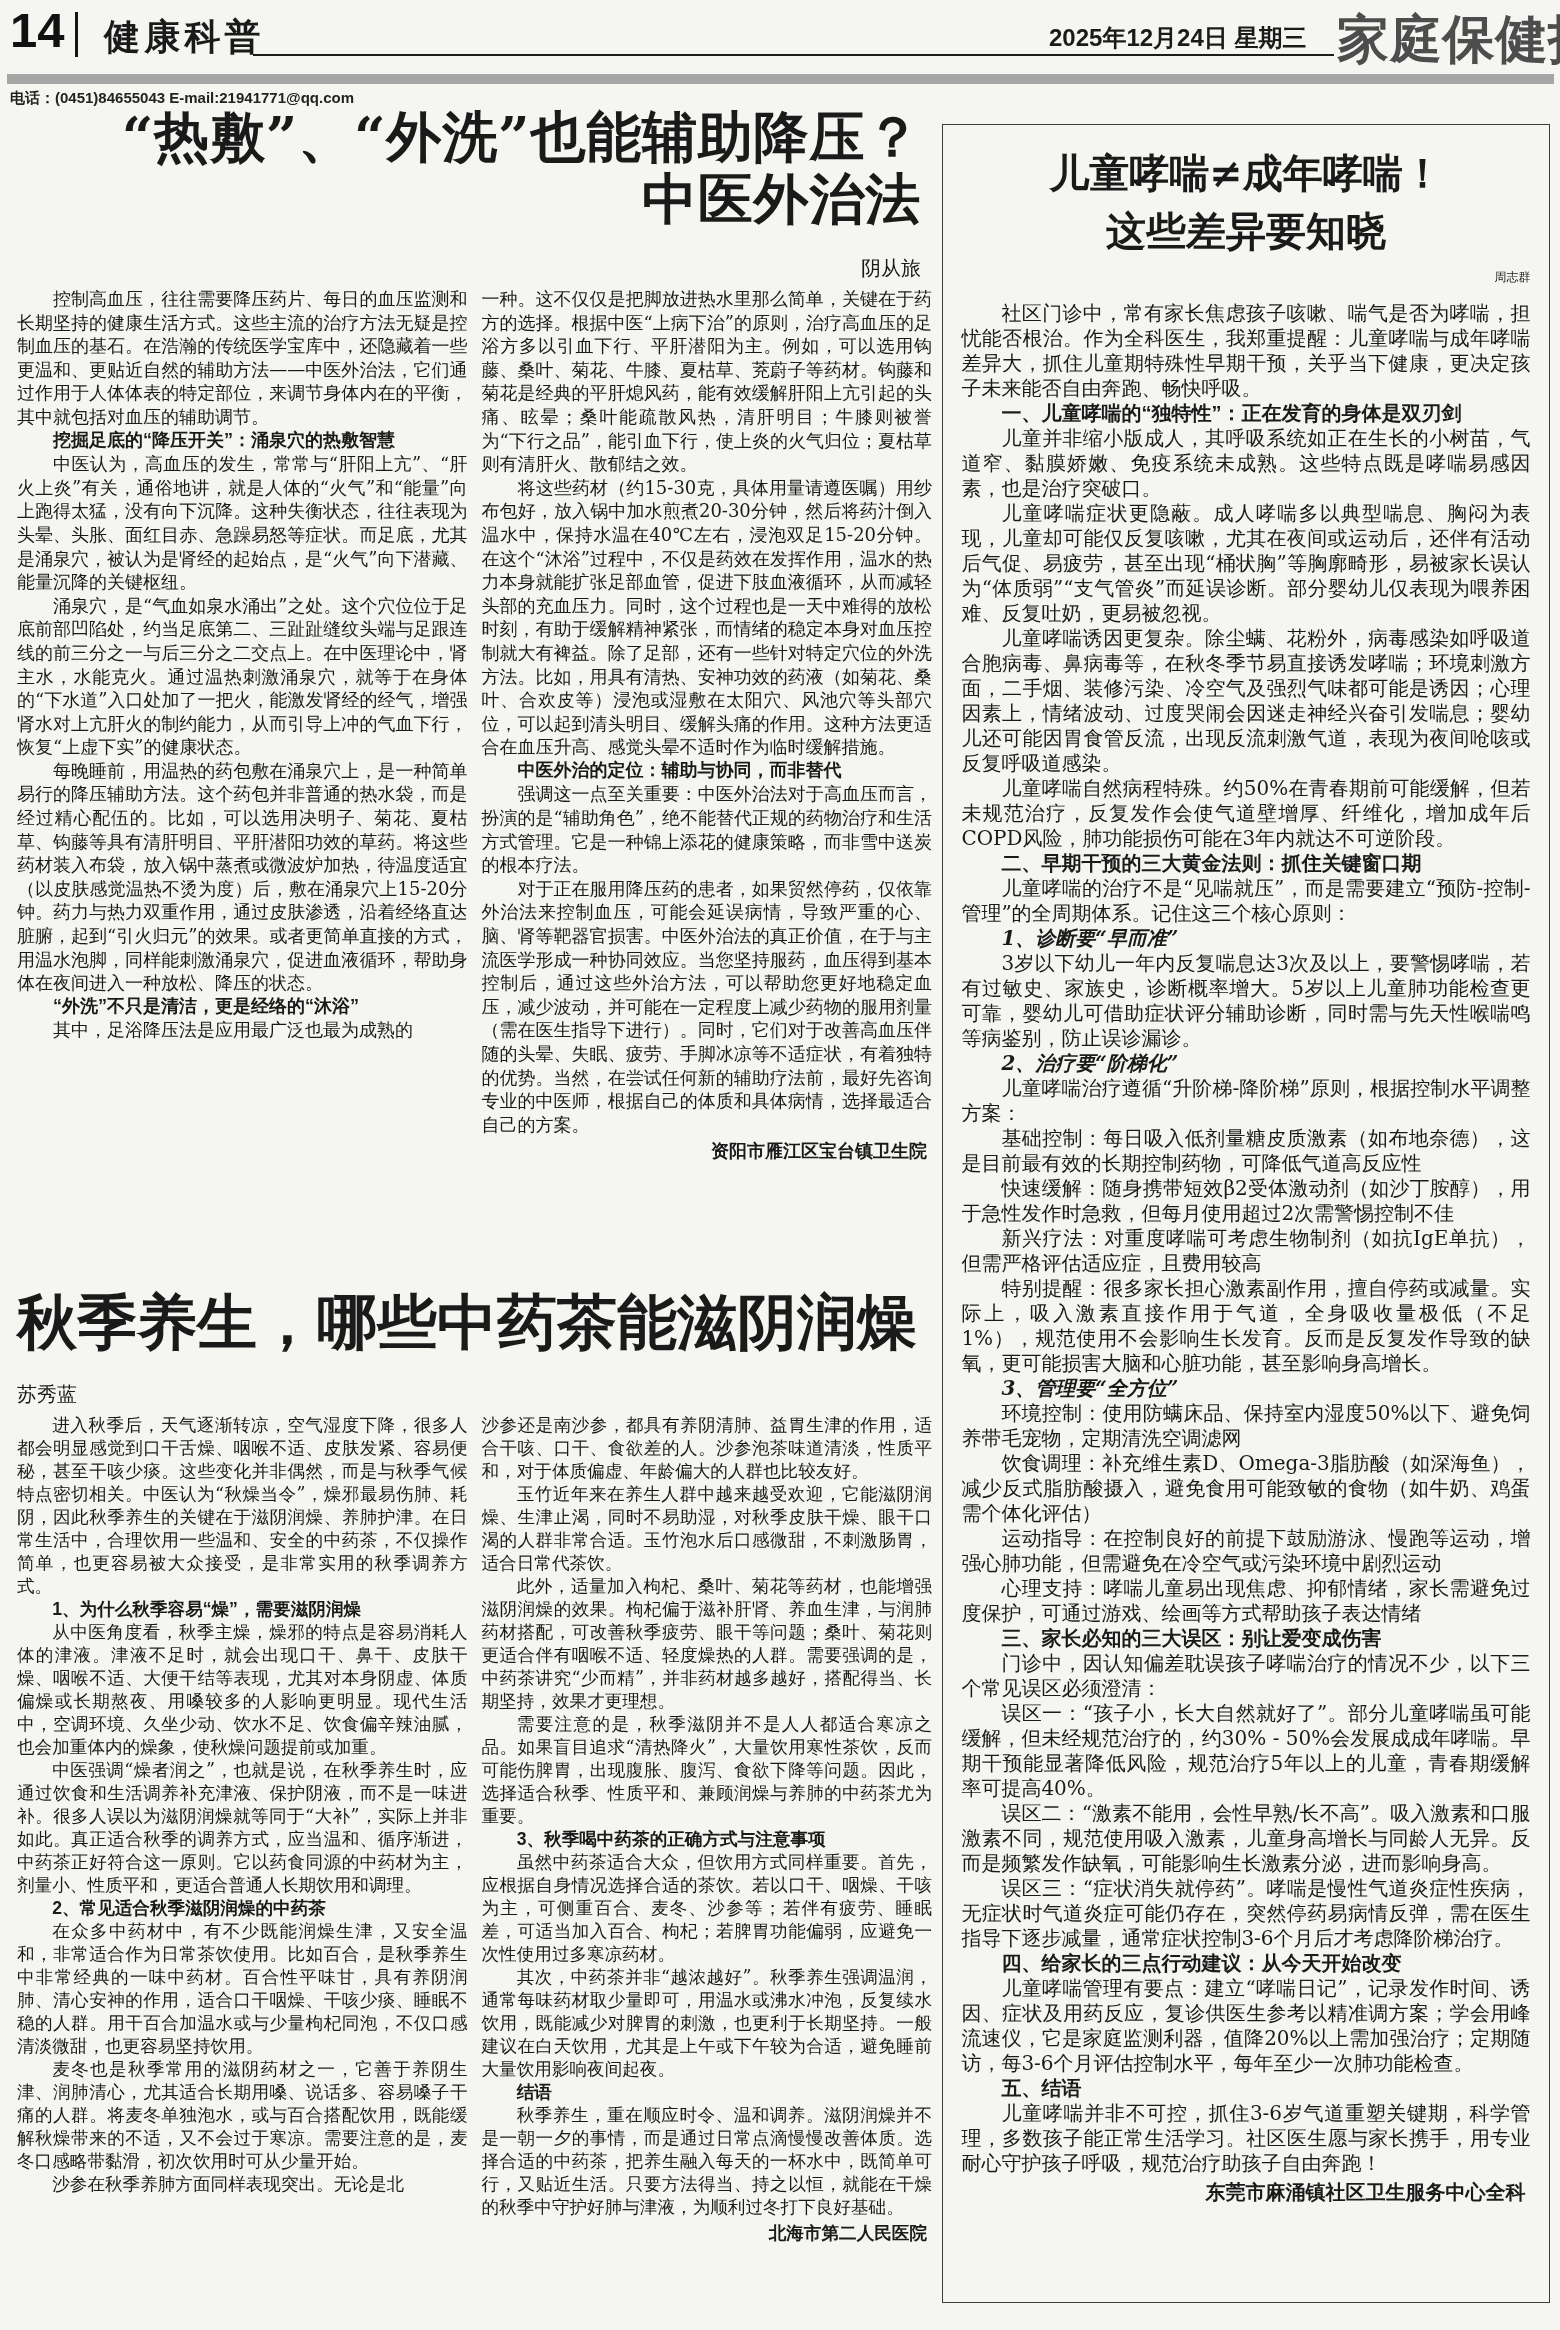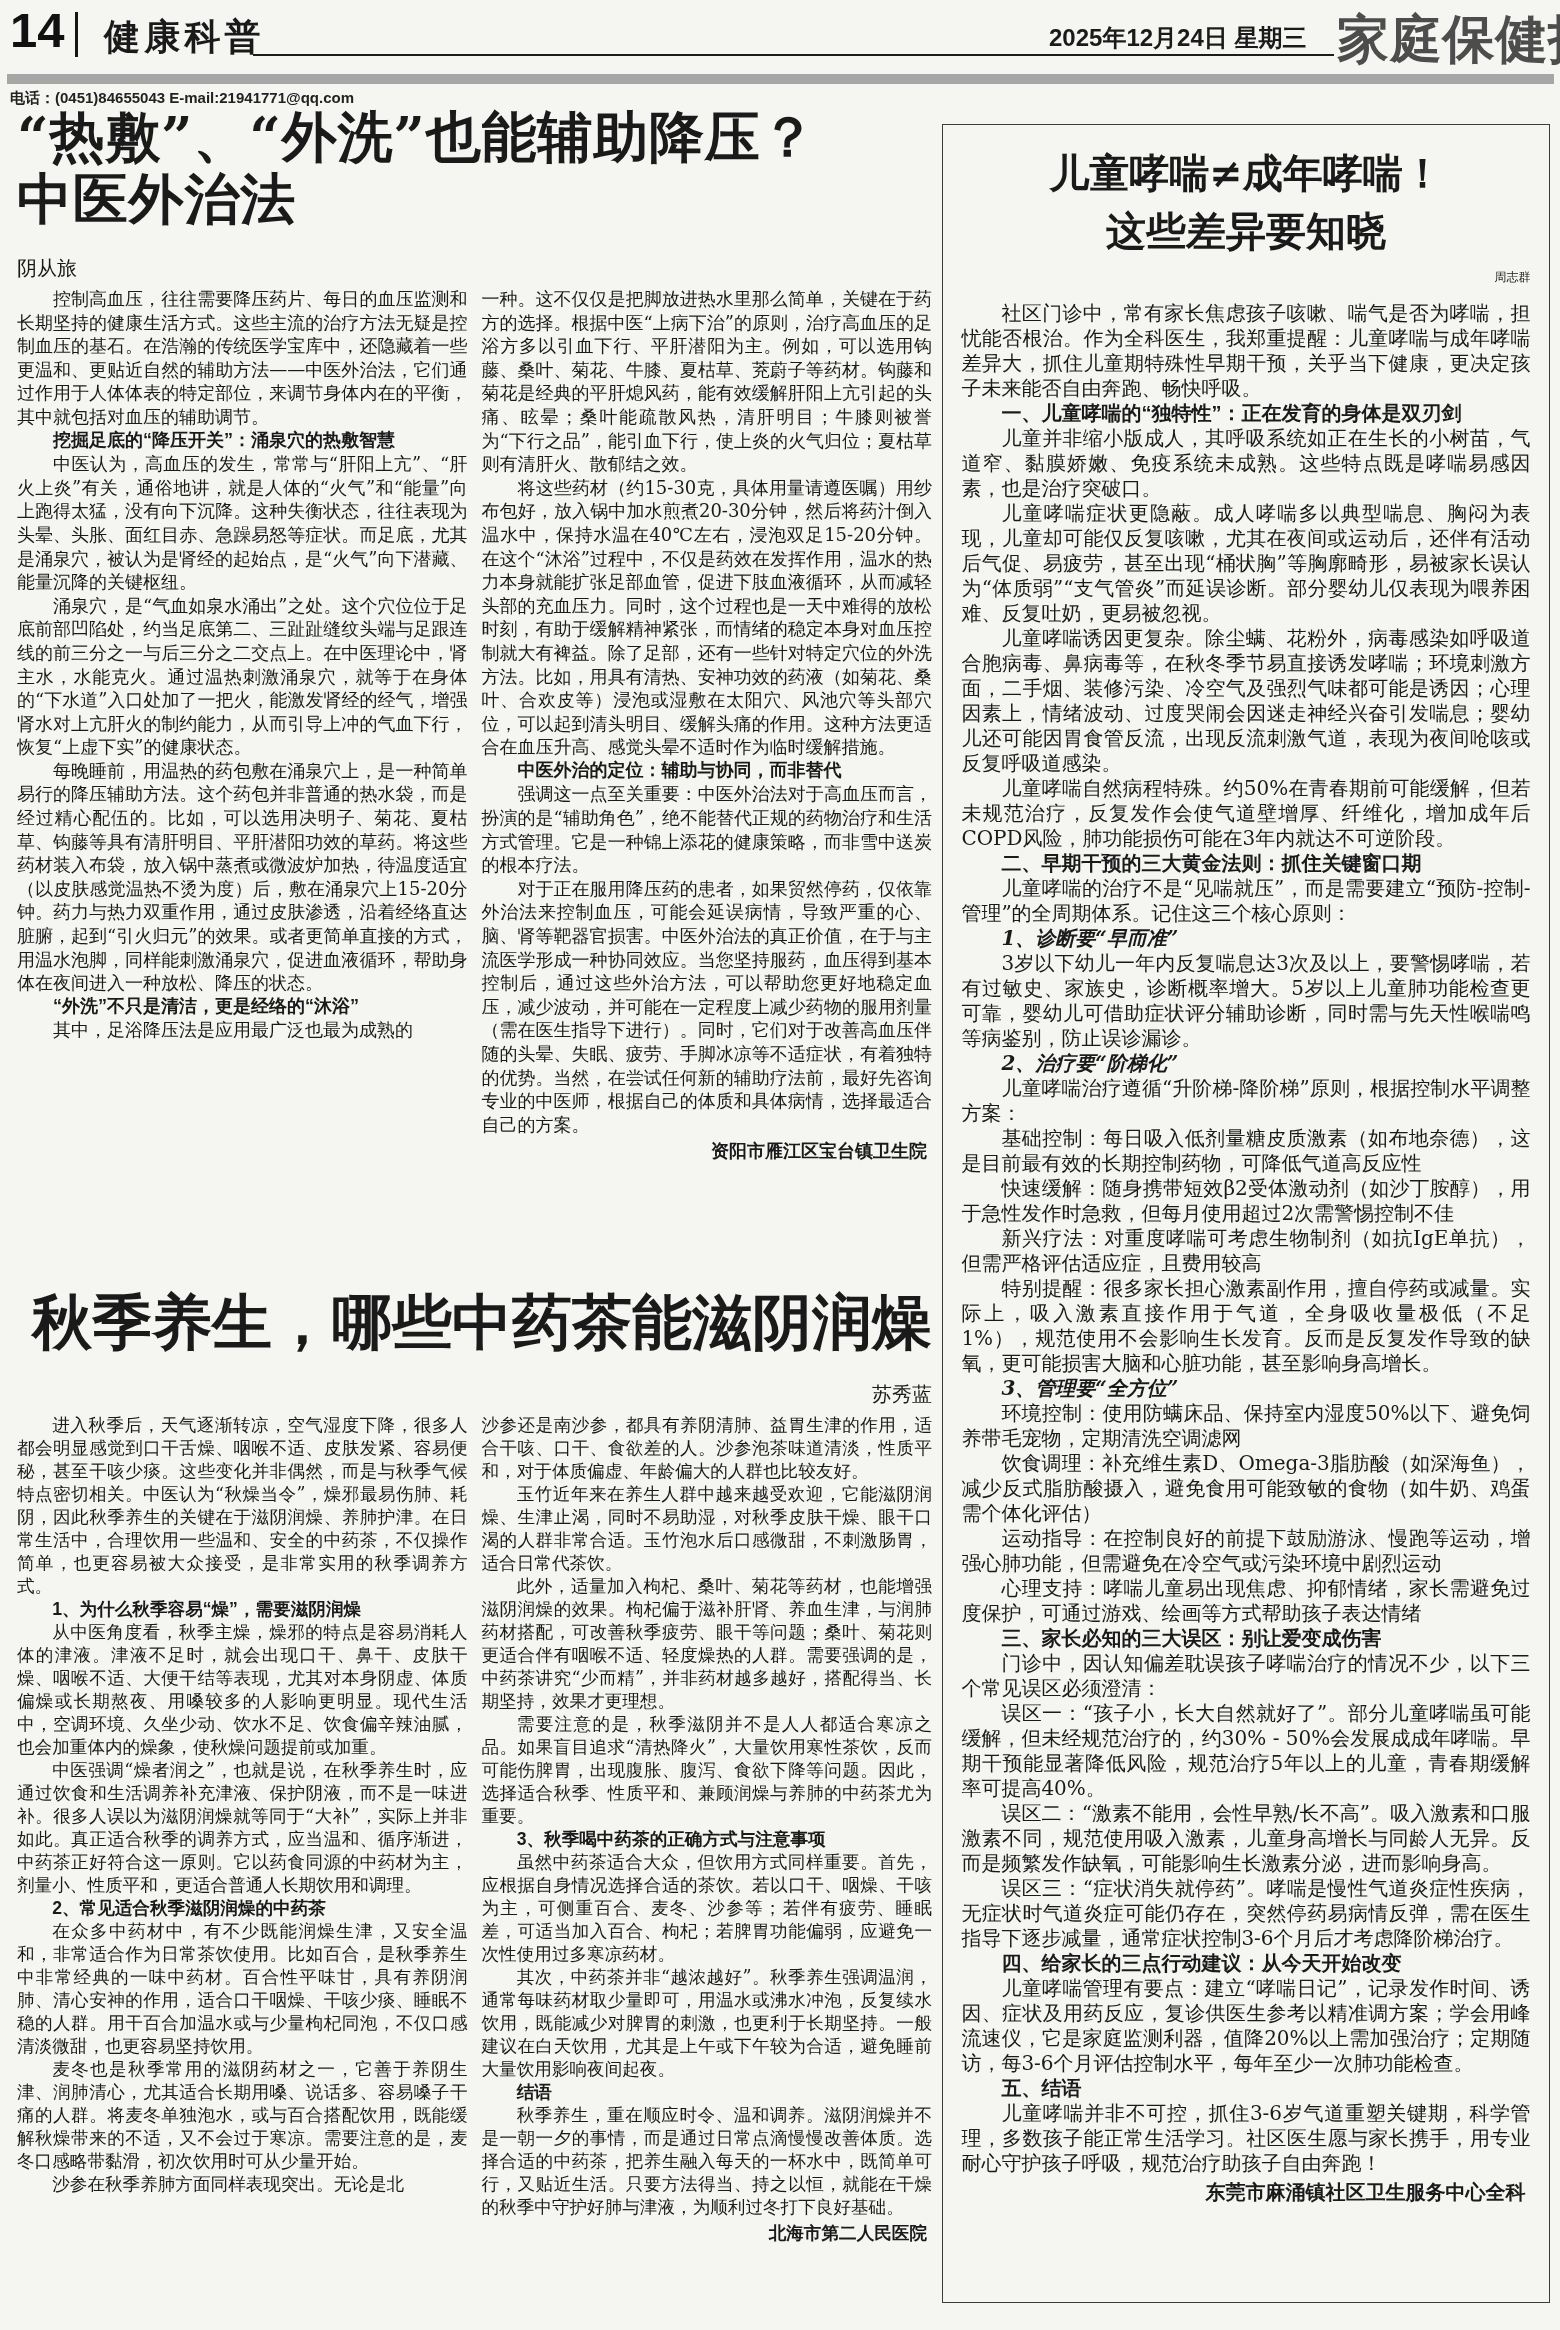--- a/index.html
+++ b/index.html
@@ -15,25 +15,25 @@
   .hdr-rule{position:absolute;left:253px;top:54px;width:1081px;height:1.7px;background:#1c1c1c}
   .hdr-date{position:absolute;left:1049px;top:22px;font-size:24px;font-weight:bold;
             font-family:"Liberation Sans",sans-serif;white-space:nowrap}
   .hdr-masthead{position:absolute;left:1337px;top:5px;font-size:52px;font-weight:bold;
                 color:#4d4d4d;letter-spacing:0.8px;white-space:nowrap}
   .hdr-graybar{position:absolute;left:6.7px;top:74px;width:1547px;height:10px;background:#a6a6a6}
   .hdr-contact{position:absolute;left:10px;top:89px;font-size:15px;font-weight:bold;
                font-family:"Liberation Sans",sans-serif;color:#222;white-space:nowrap}
 
   
-  .a1-head{position:absolute;left:17px;top:106px;width:915px;text-align:left}
+  .a1-head{position:absolute;left:6px;top:106px;width:915px;text-align:right}
   .a1-title{font-size:55px;font-weight:bold;line-height:1.12;letter-spacing:0.8px}
   .art-author{font-size:20px;margin-top:26px}
 
-  .a2-head{position:absolute;left:17px;top:1289px;width:915px;text-align:right}
+  .a2-head{position:absolute;left:17px;top:1289px;width:915px;text-align:left}
   .a2-title{font-size:60px;font-weight:bold;line-height:1.1}
 
   
   .a1-body{position:absolute;left:17px;top:287px;width:915px;height:1006px}
   .a2-body{position:absolute;left:17px;top:1414px;width:915px;height:913px}
   .cols{display:flex;gap:14px;height:100%;overflow:hidden}
   .col{flex:1;text-align:justify}
   .a1-body .col{font-size:18px;line-height:23.6px}
   .a2-body .col{font-size:17.6px;line-height:23px}
 

